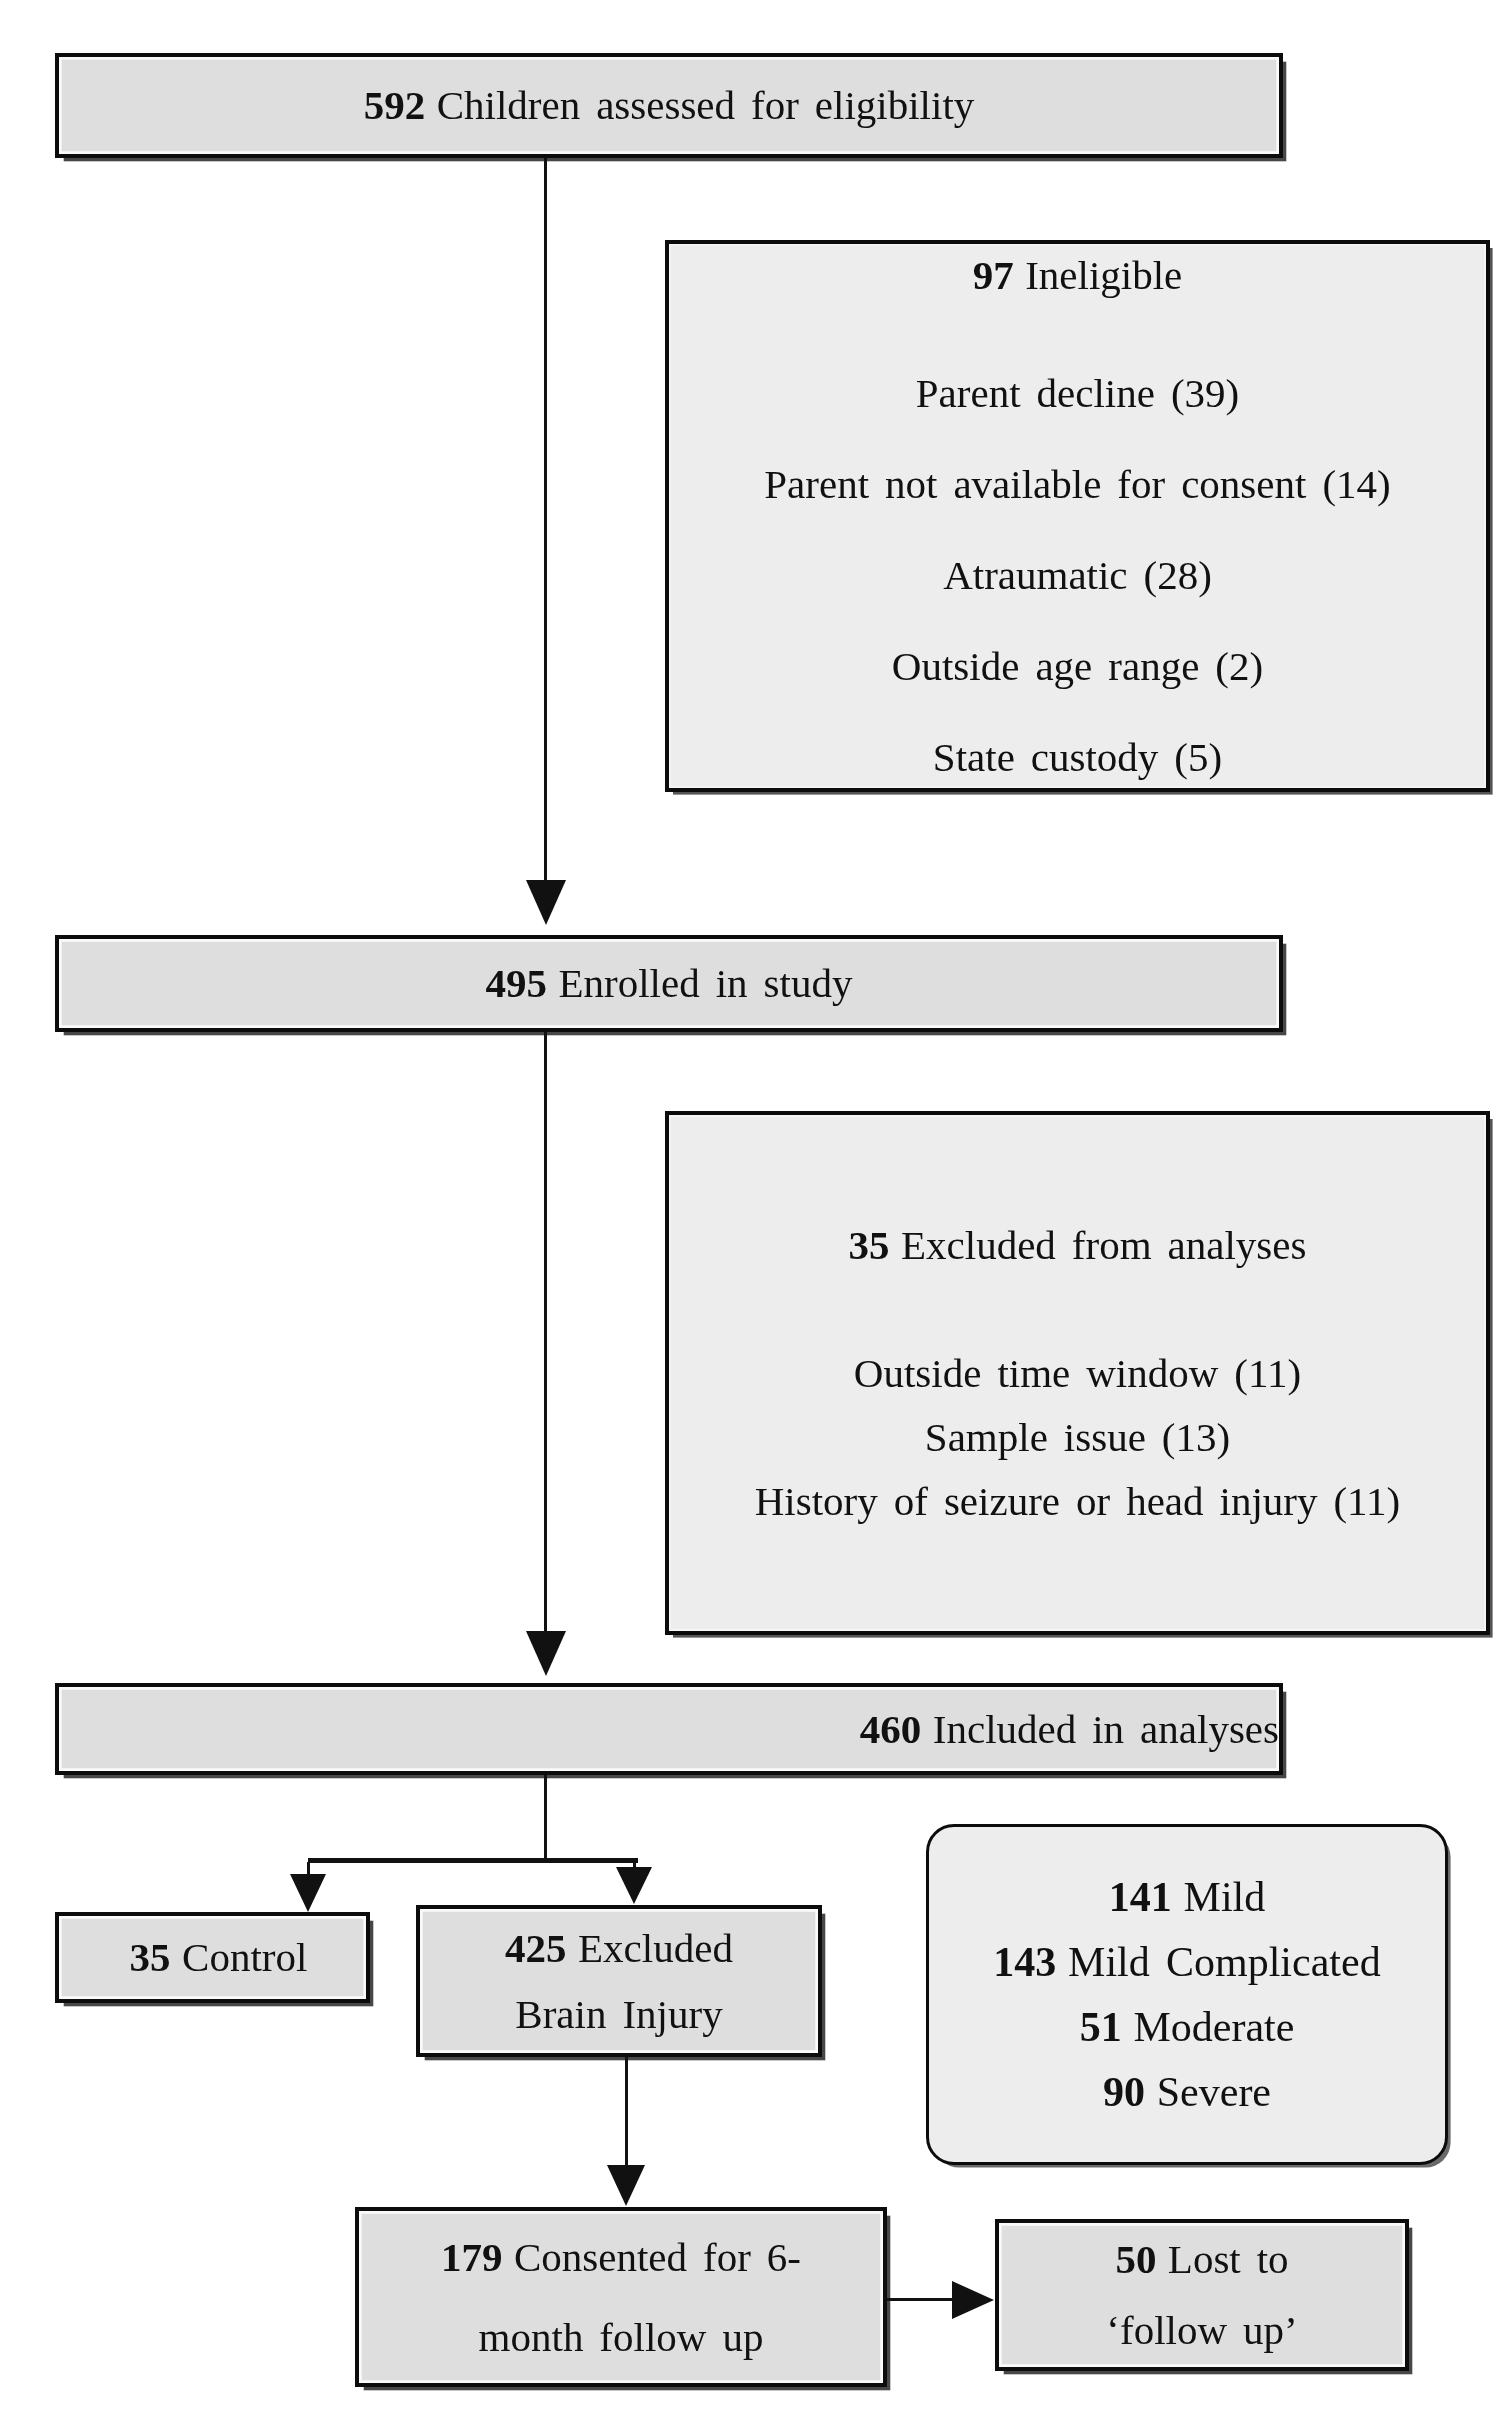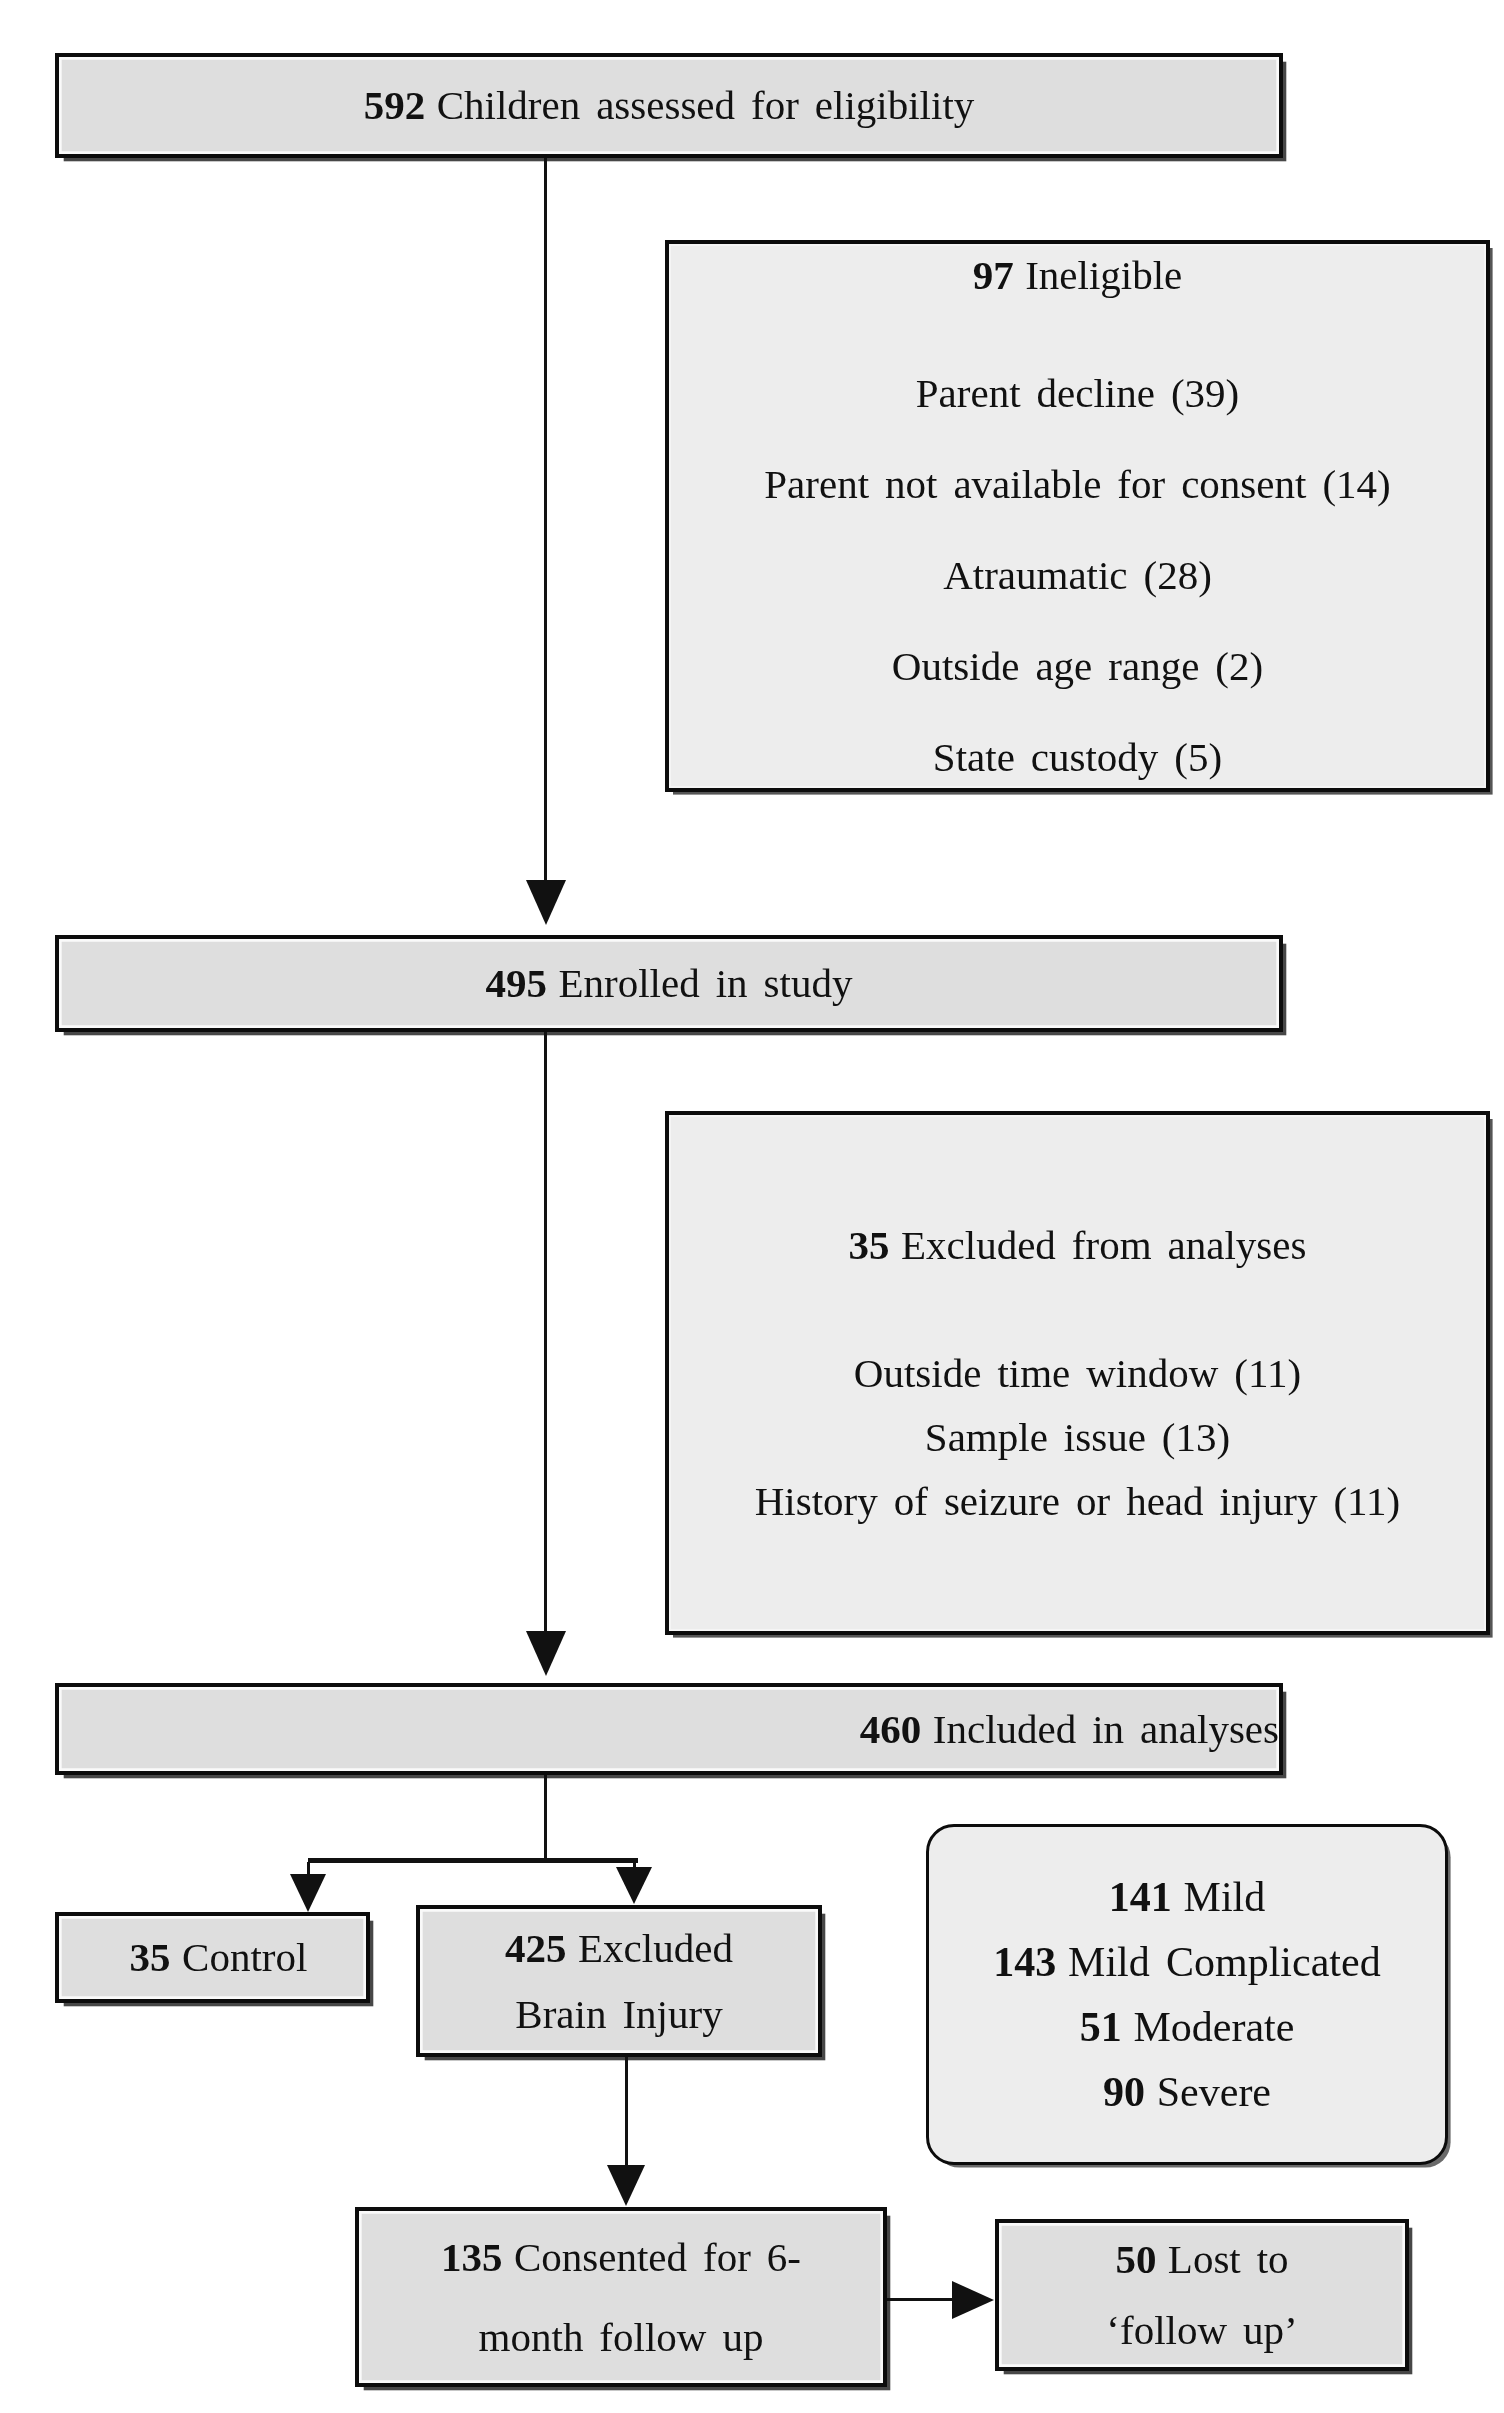--- a/index.html
+++ b/index.html
@@ -118,21 +118,21 @@
     <div class="row"><span class="num">141</span><span>Mild</span></div>
     <div class="row"><span class="num">143</span><span>Mild Complicated</span></div>
     <div class="row"><span class="num">51</span><span>Moderate</span></div>
     <div class="row"><span class="num">90</span><span>Severe</span></div>
   </div>
 
   <div class="ln" id="ln-d"></div>
   <div class="ah-down" id="ah-d"></div>
 
   <div class="box" id="b-cons">
-    <div><span class="num">135</span><span>Consented for 6-</span></div>
+    <div><span class="num">179</span><span>Consented for 6-</span></div>
     <div>month follow up</div>
   </div>
 
   <div class="ln" id="ln-e"></div>
   <div class="ah-right" id="ah-e"></div>
 
   <div class="box" id="b-lost">
     <div><span class="num">50</span><span>Lost to</span></div>
     <div>‘follow up’</div>
   </div>

